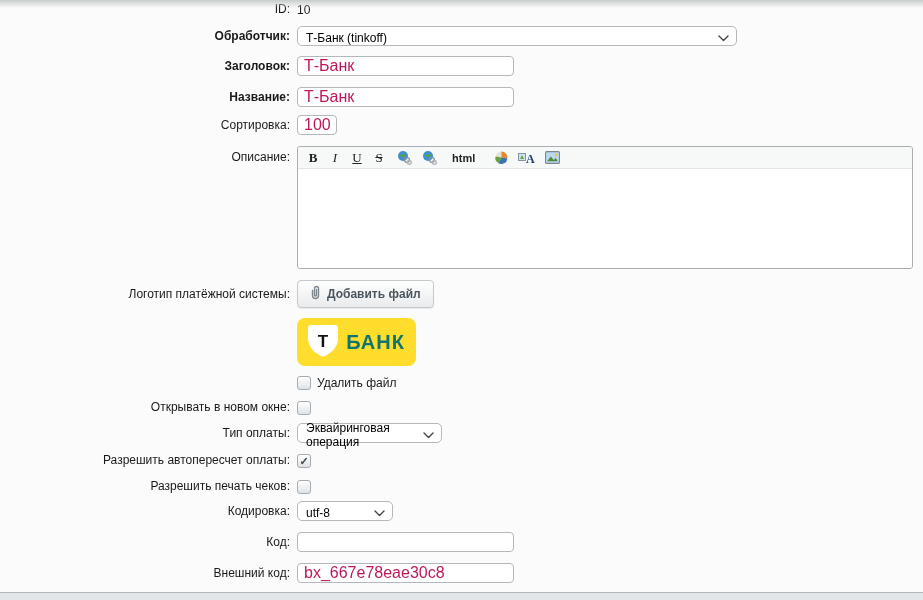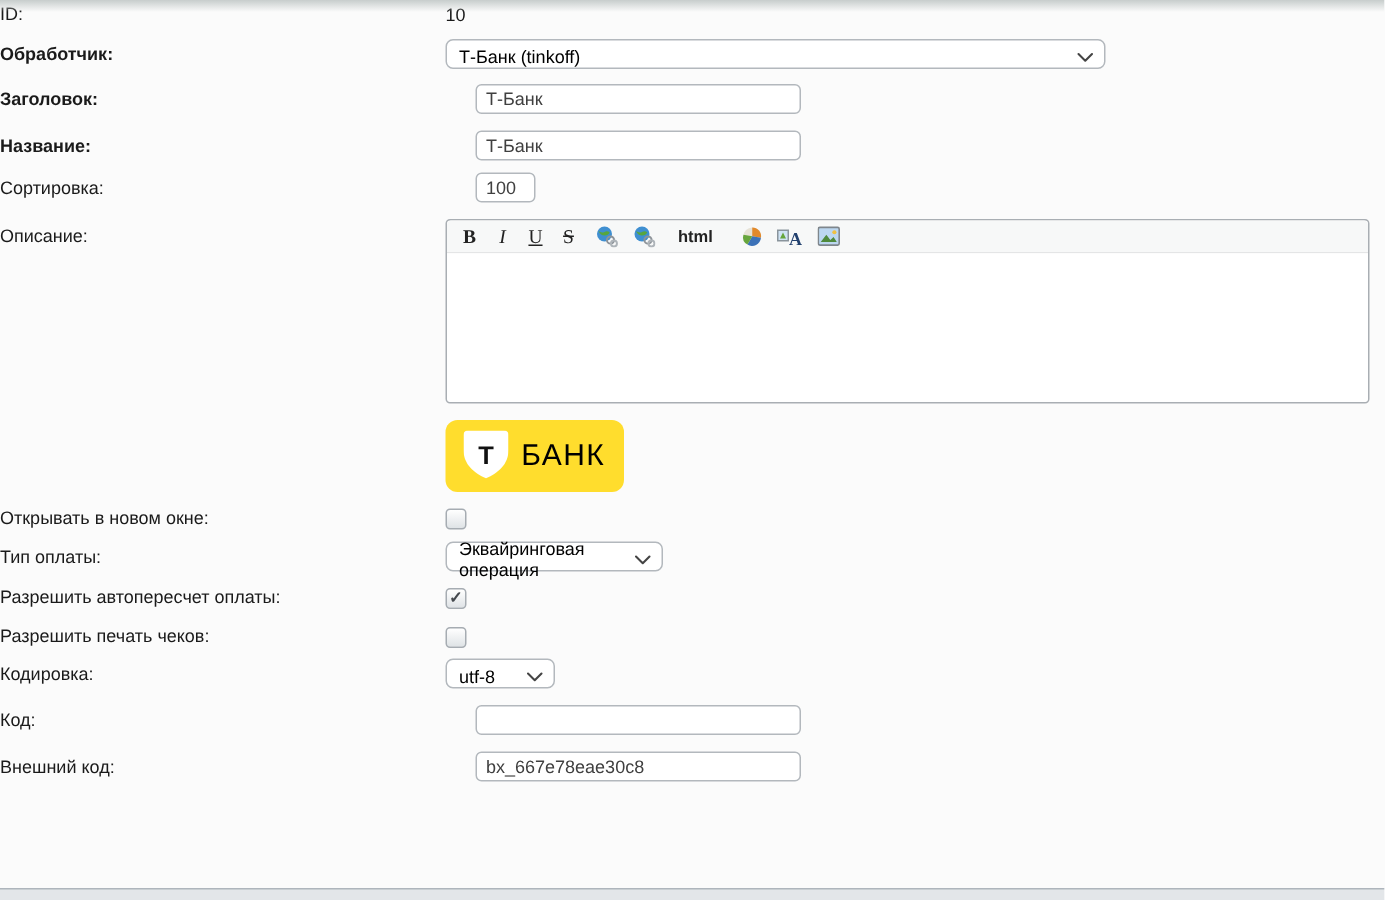--- a/index.html
+++ b/index.html
@@ -9,21 +9,21 @@
     font-family:"Liberation Sans",sans-serif;
     font-size:12px;color:#1a1a1a;
   }
   .top-shade{position:absolute;top:0;left:0;right:0;height:8px;
     background:linear-gradient(#c7cdcc,rgba(251,251,251,0));pointer-events:none;}
   .bottom-strip{position:absolute;bottom:0;left:0;right:0;height:7px;
     background:#e3e6e9;border-top:1px solid #aeb5bc;}
   .form{padding-top:2px;}
   .row{display:flex;align-items:center;}
   .row.top-align{align-items:flex-start;}
-  .lbl{width:290px;flex:none;padding-right:7px;line-height:15px;}
+  .lbl{width:290px;flex:none;text-align:right;padding-right:7px;line-height:15px;}
   .lbl.bold{font-weight:bold;}
   .fld{display:flex;align-items:flex-end;}
   
   .r-id{margin-bottom:9px}
   .r-handler{margin-bottom:10px}
   .r-title{margin-bottom:11px}
   .r-name{margin-bottom:8px}
   .r-activity{margin-bottom:10px}
   .r-sort{margin-bottom:11px}
   .r-desc{margin-bottom:11px}
@@ -33,31 +33,31 @@
   .r-newwin{margin-bottom:8px}
   .r-paytype{margin-bottom:10px}
   .r-autorecalc{margin-bottom:11px}
   .r-print{margin-bottom:7px}
   .r-encoding{margin-bottom:11px}
   .r-code{margin-bottom:11px}
   .r-ext{margin-bottom:0}
 
   input.txt{
     box-sizing:border-box;height:20px;border:1px solid #b3b8bd;border-radius:4px;
-    padding:0 6px;font-family:"Liberation Sans",sans-serif;font-size:12px;color:#404040;
-    background:#fff;outline:none;margin-left:20px;
+    padding:0 6px;font-family:"Liberation Sans",sans-serif;font-size:16px;color:#be185d;
+    background:#fff;outline:none;
   }
   .w-handler{width:440px}.w-mid{width:217px}.w-sort{width:40px}
   .sel{
     box-sizing:border-box;height:20px;border:1px solid #b3b8bd;border-radius:5px;
     background:#fff;display:flex;align-items:center;justify-content:space-between;
     padding:4px 7px 0 8px;cursor:default;color:#000;
   }
   .sel .chev{display:flex;align-items:center;margin-left:8px;}
-  .w-paysel{width:145px}.w-encsel{width:73px}
+  .w-paysel{width:145px}.w-encsel{width:96px}
 
   .cb{
     box-sizing:border-box;width:14px;height:14px;border:1px solid #a6acb2;border-radius:3px;
     background:linear-gradient(#ffffff,#dfe3e6);
     font-size:11px;line-height:12px;text-align:center;color:#45494e;font-weight:bold;
   }
   .cb-label{margin-left:6px;}
 
   .editor{
     width:616px;box-sizing:border-box;border:1px solid #a9aeb3;border-radius:3px;
@@ -86,21 +86,21 @@
     border:1px solid #c3c8cc;border-radius:4px;
     background:linear-gradient(#ffffff,#e9ebed);
     box-shadow:0 1px 1px rgba(0,0,0,.07);
     font-weight:bold;color:#4c565e;cursor:pointer;font-size:12px;
   }
 
   .tbank-logo{
     width:119px;height:48px;border-radius:8px;background:#FFDD2D;
     display:flex;align-items:center;justify-content:center;gap:8px;
   }
-  .tbank-text{font-weight:normal;font-size:20px;letter-spacing:1px;color:#000000;}
+  .tbank-text{font-weight:bold;font-size:20px;letter-spacing:1px;color:#0f766e;}
 </style>
 </head>
 <body>
 
 <div class="top-shade"></div>
 
 <div class="form">
 
   <div class="row r-id">
     <div class="lbl">ID:</div>
@@ -192,34 +192,54 @@
               <path d="M2 10.5 L5.5 6 L8 9.3 L10 7.5 L12 10.5 Z" fill="#4f8a3d"></path>
               <circle cx="10.5" cy="4.5" r="1.3" fill="#f0c040"></circle>
             </svg>
           </span>
         </div>
         <div class="editor-body"></div>
       </div>
     </div>
   </div>
 
+  <div class="row r-logo-btn">
+    <div class="lbl">Логотип платёжной системы:</div>
+    <div class="fld">
+      <div class="addfile-btn">
+        <span>
+          <svg width="11" height="15" viewBox="0 0 11 15">
+            <path d="M2.5 5.5 v5 a3 3 0 0 0 6 0 V3.5 a2 2 0 0 0 -4 0 v6.5 a1 1 0 0 0 2 0 V4.5" fill="none" stroke="#7e868d" stroke-width="1.4" stroke-linecap="round"></path>
+          </svg>
+        </span>
+        <span>Добавить файл</span>
+      </div>
+    </div>
+  </div>
 
   <div class="row r-logo-img">
     <div class="lbl"></div>
     <div class="fld">
       <div class="tbank-logo">
         <svg width="30" height="34" viewBox="0 0 30 34">
           <path d="M3 0 H27 Q30 0 30 3 V13 C30 22.5 23 28.5 15 31.8 C7 28.5 0 22.5 0 13 V3 Q0 0 3 0 Z" fill="#ffffff"></path>
           <text x="15" y="22" font-size="17" font-weight="bold" fill="#111" text-anchor="middle" font-family="Liberation Sans, sans-serif">Т</text>
         </svg>
         <span class="tbank-text">БАНК</span>
       </div>
     </div>
   </div>
 
+  <div class="row r-delete">
+    <div class="lbl"></div>
+    <div class="fld">
+      <div class="cb"></div>
+      <span class="cb-label">Удалить файл</span>
+    </div>
+  </div>
 
   <div class="row r-newwin">
     <div class="lbl">Открывать в новом окне:</div>
     <div class="fld">
       <div class="cb"></div>
     </div>
   </div>
 
   <div class="row r-paytype">
     <div class="lbl">Тип оплаты:</div>

